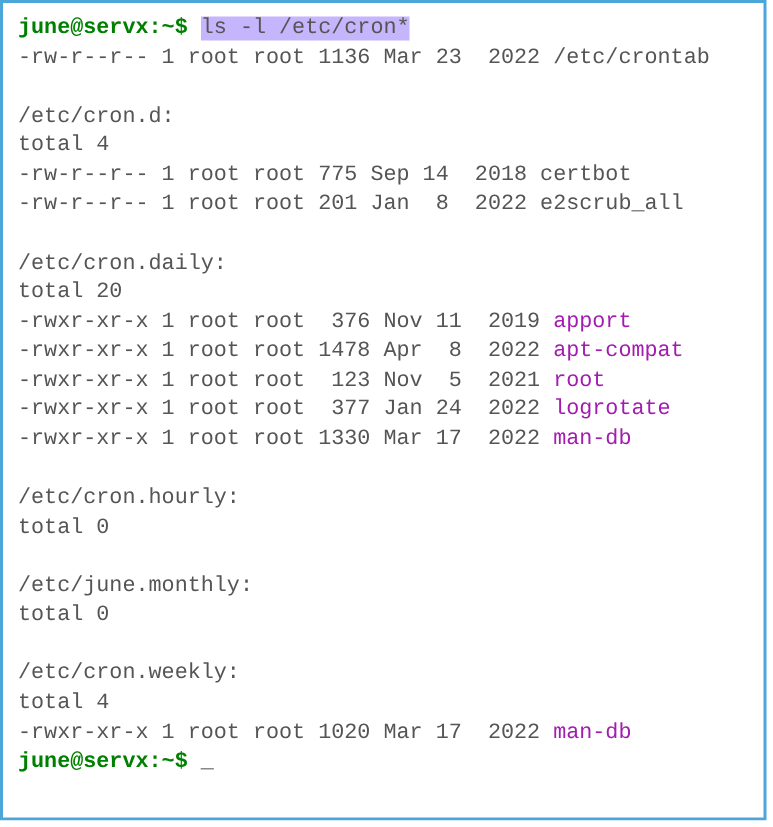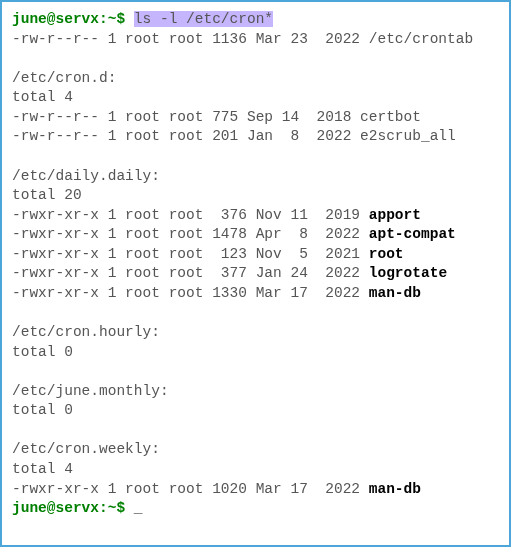--- a/index.html
+++ b/index.html
@@ -19,35 +19,35 @@
       padding: 8px 10px;
       box-sizing: border-box;
       white-space: pre;
       overflow: hidden;
     }
     .prompt { color: #008000; font-weight: bold; text-align: right; }
     .cmd-hl {
       background: #c4b5fd;
       color: #555555;
     }
-    .exec { color: #000000; font-weight: bold; }
+    .exec { color: #a21caf; font-weight: normal; }
     .cursor { color: #555555; }
   </style>
 </head>
 <body>
 
 <div class="terminal"><span class="prompt">june@servx:~$ </span><span class="cmd-hl">ls -l /etc/cron*</span>
 <span>-rw-r--r-- 1 root root 1136 Mar 23  2022 /etc/crontab</span>
 
 <span>/etc/cron.d:</span>
 <span>total 4</span>
 <span>-rw-r--r-- 1 root root 775 Sep 14  2018 certbot</span>
 <span>-rw-r--r-- 1 root root 201 Jan  8  2022 e2scrub_all</span>
 
-<span>/etc/daily.daily:</span>
+<span>/etc/cron.daily:</span>
 <span>total 20</span>
 <span>-rwxr-xr-x 1 root root  376 Nov 11  2019 </span><span class="exec">apport</span>
 <span>-rwxr-xr-x 1 root root 1478 Apr  8  2022 </span><span class="exec">apt-compat</span>
 <span>-rwxr-xr-x 1 root root  123 Nov  5  2021 </span><span class="exec">root</span>
 <span>-rwxr-xr-x 1 root root  377 Jan 24  2022 </span><span class="exec">logrotate</span>
 <span>-rwxr-xr-x 1 root root 1330 Mar 17  2022 </span><span class="exec">man-db</span>
 
 <span>/etc/cron.hourly:</span>
 <span>total 0</span>
 

